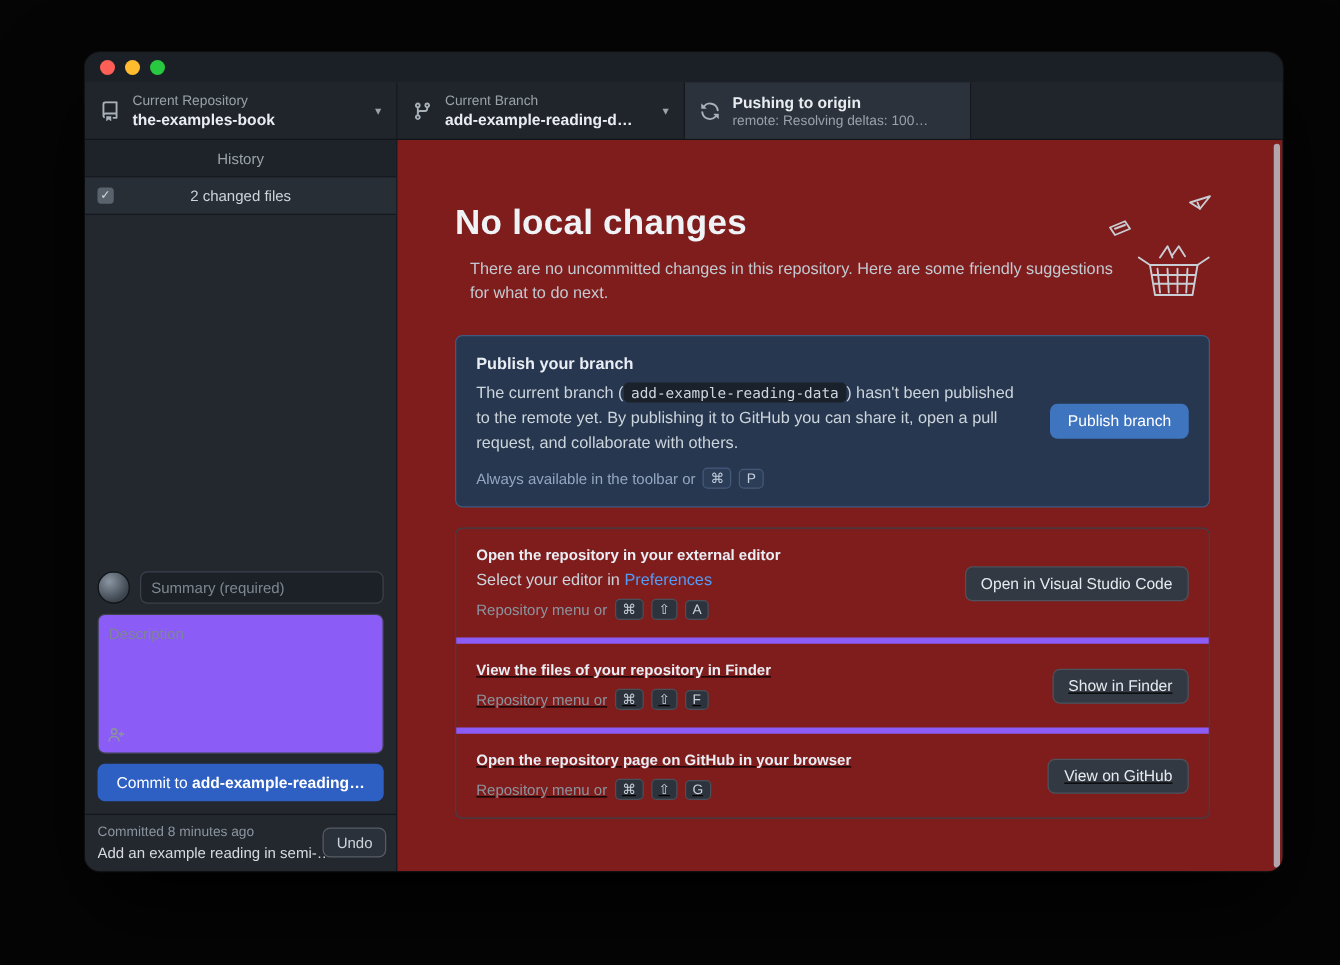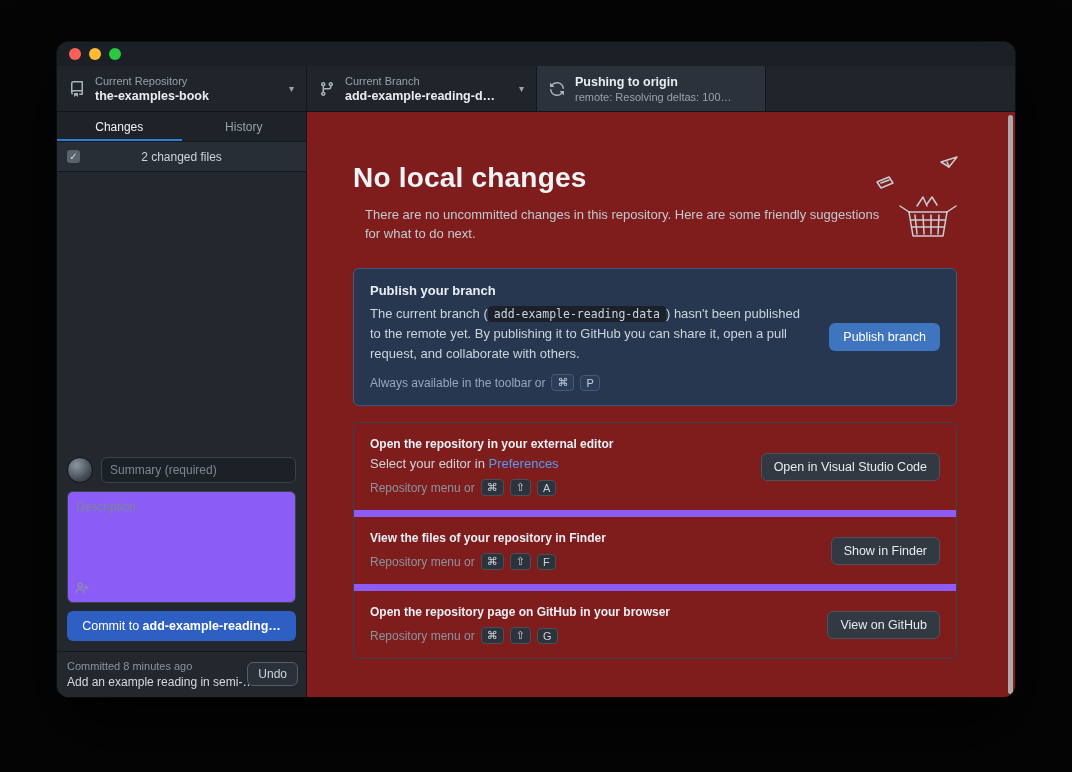--- a/index.html
+++ b/index.html
@@ -3,21 +3,21 @@
 <meta charset="utf-8">
 <style>
   * { box-sizing: border-box; }
   html,body { margin:0; padding:0; }
   body {
     width:1072px; height:772px; background:#050505; overflow:hidden; position:relative;
     font-family:"Liberation Sans", sans-serif;
     -webkit-font-smoothing: antialiased;
   }
   .window {
-    position:absolute; left:57px; top:42px; width:958px; height:655px;
+    position:absolute; left:68px; top:42px; width:958px; height:655px;
     background:#262b32; border-radius:12px; overflow:hidden;
     box-shadow:0 30px 70px rgba(0,0,0,.85), 0 0 0 1px rgba(255,255,255,.07);
     display:flex; flex-direction:column;
   }
   
   .titlebar { height:24px; flex:0 0 auto; background:#1b2026; display:flex; align-items:center; padding-left:12px; }
   .traffic { display:flex; gap:8px; }
   .light { width:12px; height:12px; border-radius:50%; border:none; padding:0; cursor:pointer; }
   .light.close { background:#ff5f57; }
   .light.min { background:#febc2e; }
@@ -79,21 +79,21 @@
   .pc-title { font-size:13px; font-weight:bold; color:#e9eef4; margin-bottom:6px; }
   .pc-body { font-size:13px; color:#ccd4dc; line-height:1.55; max-width:470px; }
   .code { font-family:"DejaVu Sans Mono", monospace; font-size:11.5px; background:#1b212b; border-radius:4px; padding:1px 6px; color:#ccd4dc; }
   .pc-hint { margin-top:10px; font-size:12px; color:#93a7c2; display:flex; align-items:center; gap:6px; }
   kbd.key { font-family:inherit; font-size:11px; color:#c3cfde; background:#2c3d57; border:1px solid #45597a;
     border-radius:4px; padding:1px 5px; min-width:10px; text-align:center; }
   .publish-btn { flex:0 0 auto; background:#3f74bf; color:#fff; border:none; border-radius:6px;
     padding:7px 14px; font-size:12.5px; font-family:inherit; cursor:pointer; }
   .sugg-card { margin-top:16px; border:1px solid #3b424b; border-radius:6px; }
   .sugg { padding:14px 16px; display:flex; align-items:center; gap:16px; }
-  .sugg + .sugg { border-top:7px solid #8b5cf6; }
+  .sugg + .sugg { border-top:5px solid #8b5cf6;text-decoration:underline; }
   .sg-text { flex:1; min-width:0; }
   .sg-title { font-size:12px; font-weight:bold; color:#e9eef4; }
   .sg-sub { margin-top:5px; font-size:13px; color:#ccd4dc; }
   .sg-sub a { color:#539bf5; text-decoration:none; cursor:pointer;margin-top:12px; }
   .sg-hint { margin-top:8px; font-size:12px; color:#8b949e; display:flex; align-items:center; gap:6px; }
   .sugg kbd.key { background:#2c333c; border-color:#49505a; color:#c9d1d9; }
   .sg-btn { flex:0 0 auto; background:#333942; color:#e6ebf0; border:1px solid #4c535c; border-radius:6px;
     padding:6px 12px; font-size:12.5px; font-family:inherit; cursor:pointer; white-space:nowrap; }
   .scrollbar-thumb { position:absolute; top:3px; right:2px; bottom:3px; width:5px; background:#b9bec4; border-radius:3px; opacity:.85; cursor:pointer; }
 </style>
@@ -148,21 +148,20 @@
         <span class="tsub" style="display:block">remote: Resolving deltas: 100…</span>
       </span>
     </div>
     <div class="tfill"></div>
   </div>
 
   <div class="body-row">
 
     <div class="sidebar">
       <div class="tabs">
-        <div class="tab active">Changes</div>
         <div class="tab">History</div>
       </div>
 
       <div class="files-row">
         <span class="files-label">2 changed files</span>
         <span class="checkbox">✓</span>
       </div>
 
       <div class="changes-empty"></div>
 

